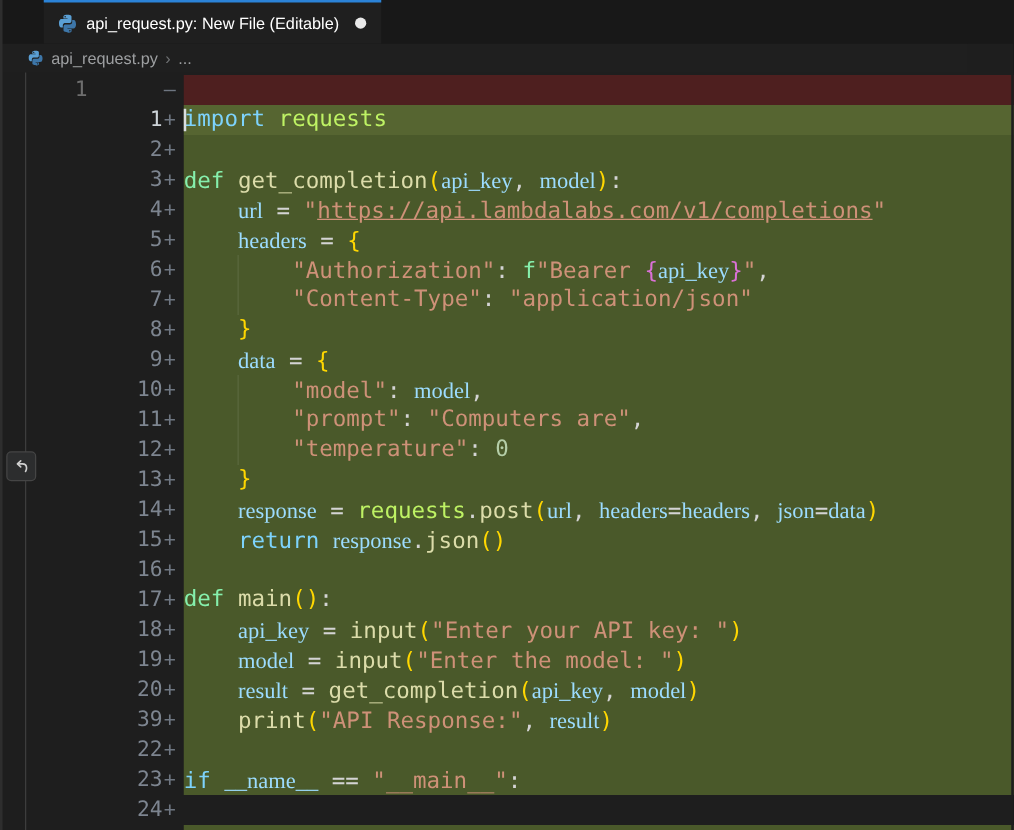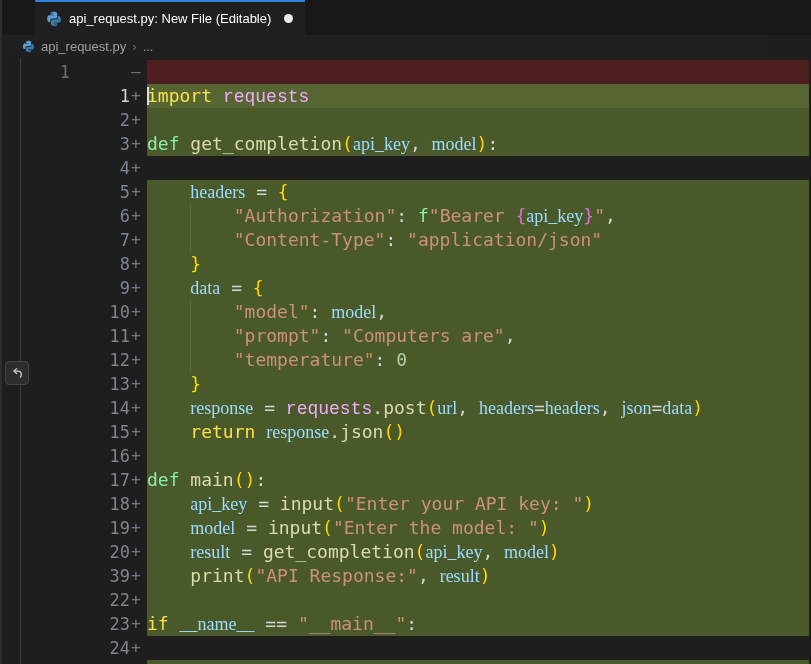--- a/index.html
+++ b/index.html
@@ -39,22 +39,22 @@
     border-right:2px solid #1e1e1e;
   }
   .row.added .code{background:#4a592a;}
   .row.added.current .code{background:#566531;}
   .row.removed .code{background:#4e1f1f;}
   .code.guide::before{
     content:'';position:absolute;left:43px;top:0;bottom:0;width:1px;background:rgba(255,255,255,0.09);
   }
   .cursor{position:absolute;left:0;top:3px;width:2px;height:18px;background:#d9dde0;}
   
-  .tok-kw{color:#fde047;text-align:right;} .tok-df{color:#86efac;} .tok-fn{color:#DCDCAA;}
-  .tok-vr{color:#9CDCFE;font-family:Liberation Serif, serif;} .tok-md{color:#f0abfc;font-family:Liberation Mono, monospace;} .tok-st{color:#CE9178;}
+  .tok-kw{color:#7dd3fc;text-align:right;} .tok-df{color:#86efac;} .tok-fn{color:#DCDCAA;}
+  .tok-vr{color:#9CDCFE;font-family:Liberation Serif, serif;} .tok-md{color:#bef264;} .tok-st{color:#CE9178;}
   .tok-nm{color:#B5CEA8;} .tok-b1{color:#FFD700;} .tok-b2{color:#DA70D6;}
   .tok-pn{color:#d4d4d4;} .tok-lk{color:#CE9178;text-decoration:underline;}
   
   #revert-btn{
     position:absolute;left:5px;top:303px;width:24px;height:24px;z-index:6;
     background:#2c2d2e;border:1px solid #454545;border-radius:4px;
     display:flex;align-items:center;justify-content:center;cursor:pointer;
   }
   .pyicon{flex:none;}
 </style>
@@ -109,20 +109,21 @@
         <div class="row added">
           <span class="oldnum"></span>
           <span class="newnum">3</span>
           <span class="sign">+</span>
           <div class="code"><span class="tok-df">def</span><span class="tok-pn"> </span><span class="tok-fn">get_completion</span><span class="tok-b1">(</span><span class="tok-vr">api_key</span><span class="tok-pn">, </span><span class="tok-vr">model</span><span class="tok-b1">)</span><span class="tok-pn">:</span></div>
         </div>
         <div class="row added">
           <span class="oldnum"></span>
           <span class="newnum">4</span>
           <span class="sign">+</span>
+          <div class="code"><span class="tok-pn">    </span><span class="tok-vr">url</span><span class="tok-pn"> = </span><span class="tok-st">"</span><span class="tok-lk">https://api.lambdalabs.com/v1/completions</span><span class="tok-st">"</span></div>
         </div>
         <div class="row added">
           <span class="oldnum"></span>
           <span class="newnum">5</span>
           <span class="sign">+</span>
           <div class="code"><span class="tok-pn">    </span><span class="tok-vr">headers</span><span class="tok-pn"> = </span><span class="tok-b1">{</span></div>
         </div>
         <div class="row added">
           <span class="oldnum"></span>
           <span class="newnum">6</span>

